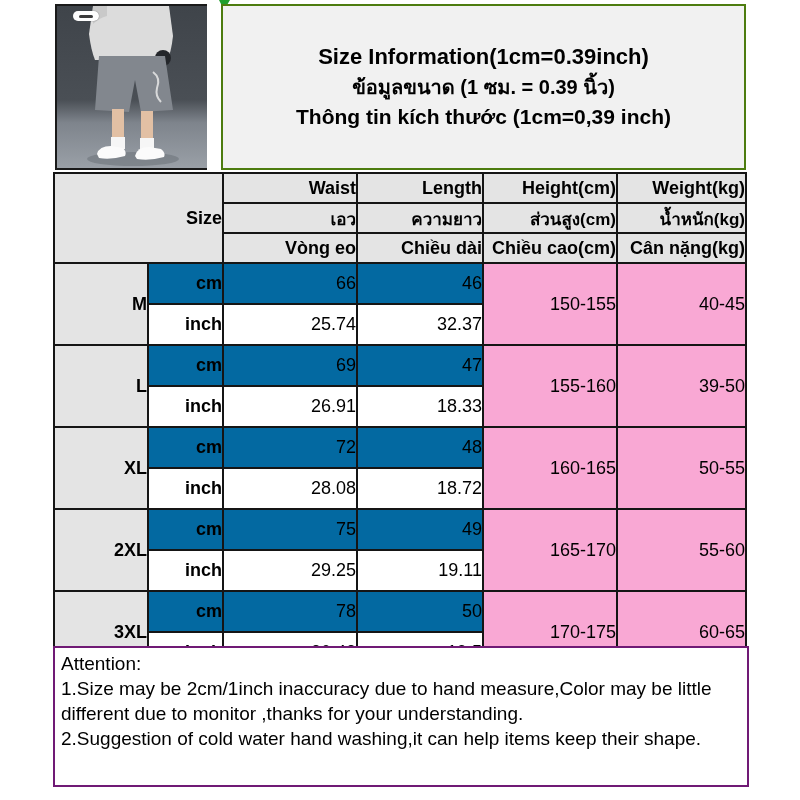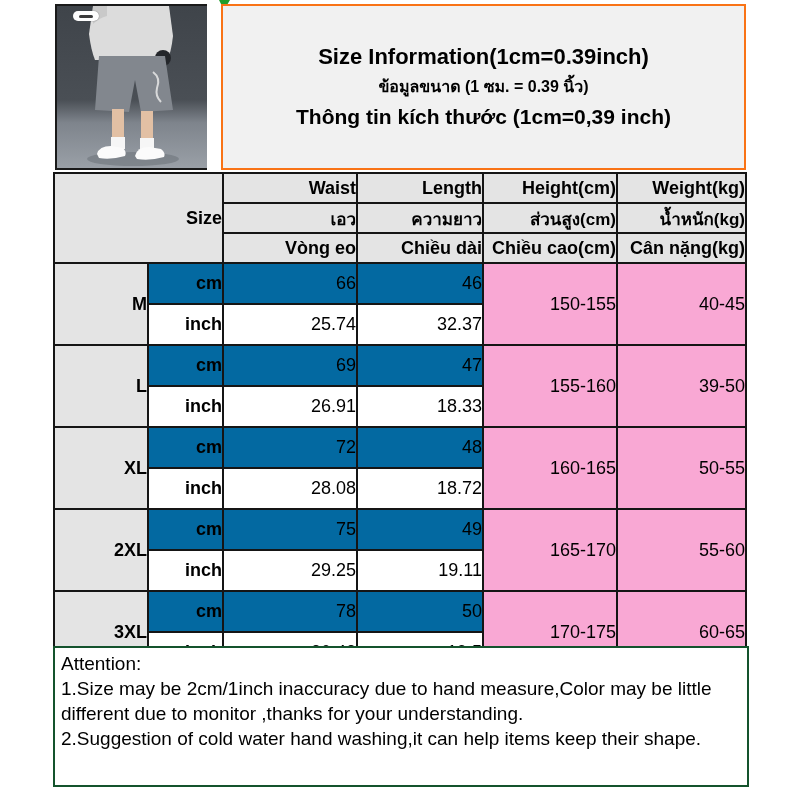--- a/index.html
+++ b/index.html
@@ -13,43 +13,43 @@
   .photo svg{display:block;}
   .badge{position:absolute;left:16px;top:5px;width:26px;height:10px;background:#fdfdfd;
          border-radius:6px;display:flex;align-items:center;justify-content:center;box-shadow:0 0 1px #555;}
   .badge i{display:block;width:14px;height:3px;background:#3a3a3a;border-radius:2px;}
 
   
   .corner-tri{position:absolute;left:218px;top:0;width:12px;height:10px;}
 
   
   .info-box{position:absolute;left:221px;top:4px;width:521px;height:162px;background:#f1f1f1;
-            border:2px solid #f97316;display:flex;flex-direction:column;align-items:center;justify-content:center;}
+            border:2px solid #4d7c0f;display:flex;flex-direction:column;align-items:center;justify-content:center;}
   .info-box .l1{font-size:22px;font-weight:bold;line-height:30px;}
-  .info-box .l2{font-size:16px;font-weight:bold;line-height:30px;}
+  .info-box .l2{font-size:20px;font-weight:bold;line-height:30px;}
   .info-box .l3{font-size:21px;font-weight:bold;line-height:30px;}
 
   
   table.size-table{position:absolute;left:53px;top:172px;width:694px;border-collapse:collapse;table-layout:fixed;}
   table.size-table td{border:2px solid #151515;text-align:right;vertical-align:middle;padding:0;overflow:hidden;}
   .col-size{width:94px;} .col-unit{width:75px;} .col-waist{width:134px;}
   .col-length{width:126px;} .col-height{width:134px;} .col-weight{width:129px;}
   tr.hrow td{height:28px;background:#e4e4e4;font-weight:bold;font-size:18px;}
   tr.hrow td.th-cell{font-size:17px;}
   td.size-corner{background:#e4e4e4;font-size:30px;font-weight:bold;}
   tr.brow td{height:39px;font-size:18px;}
   td.size-name{background:#e4e4e4;font-weight:bold;font-size:19px;}
   td.unit{font-weight:bold;}
   td.cm-bg{background:#0369a1;}
   td.inch-bg{background:#ffffff;}
   td.range{background:#f9a8d4;}
 
   
   .attention{position:absolute;left:53px;top:646px;width:680px;height:131px;background:#fff;
-             border:2px solid #14532d;padding:3px 6px;font-size:19px;line-height:25px;}
+             border:2px solid #701a75;padding:3px 6px;font-size:19px;line-height:25px;}
   .attention p{margin:0;}
 </style>
 </head>
 <body>
 
 <div class="page">
 
   <div class="photo">
     <svg width="150" height="162" viewBox="0 0 150 162">
       <defs>

